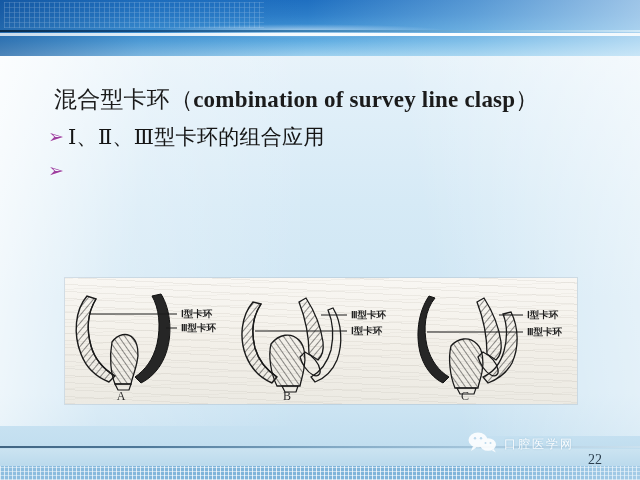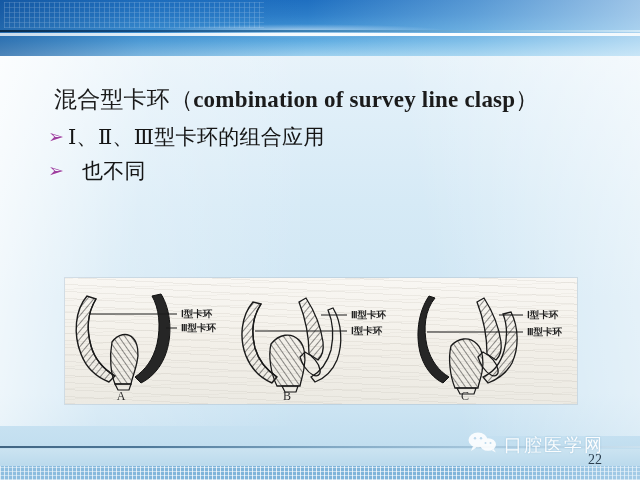--- a/index.html
+++ b/index.html
@@ -190,21 +190,21 @@
   .watermark {
     position: absolute;
     left: 468px; top: 432px;
     display: flex;
     align-items: center;
     gap: 6px;
     opacity: .92;
   }
   .wm-text {
     font-family: "Liberation Serif", serif;
-    font-size: 18px;
+    font-size: 12px;
     color: #ffffff;
     letter-spacing: 2px;
     text-shadow: 0 0 2px rgba(110,160,195,.55);
   }
   .page-number {
     position: absolute;
     left: 588px; top: 452px;
     font-family: "Liberation Serif", serif;
     font-size: 14px;
     color: #2a3d4d;
@@ -235,21 +235,20 @@
     <div class="bullets">
 
       <div class="bullet">
         <span class="bullet-marker">➢</span>
         <span class="bullet-text">Ⅰ、Ⅱ、Ⅲ型卡环的组合应用</span>
       </div>
 
       <div class="bullet">
         <span class="bullet-marker">➢</span>
         <span class="bullet-text">
-          <span class="cont">也不同</span>
         </span>
       </div>
 
     </div>
   </div>
 
   <div class="figure">
     <div class="paper-noise"></div>
 
     <svg width="512" height="126" viewBox="0 0 512 126">

